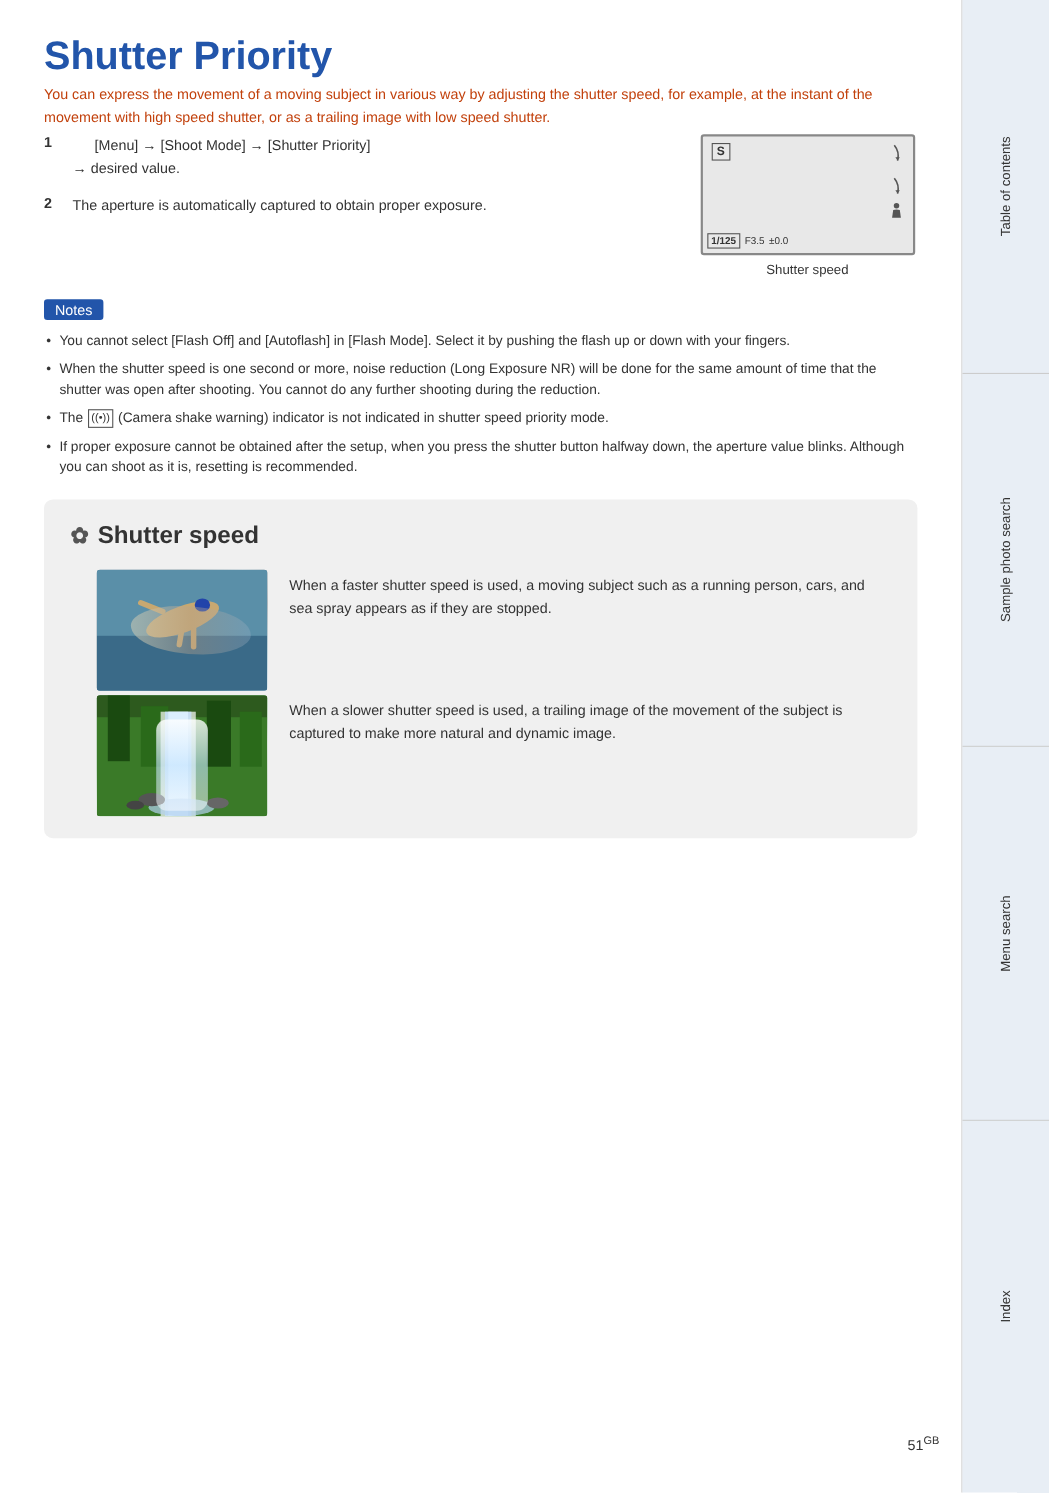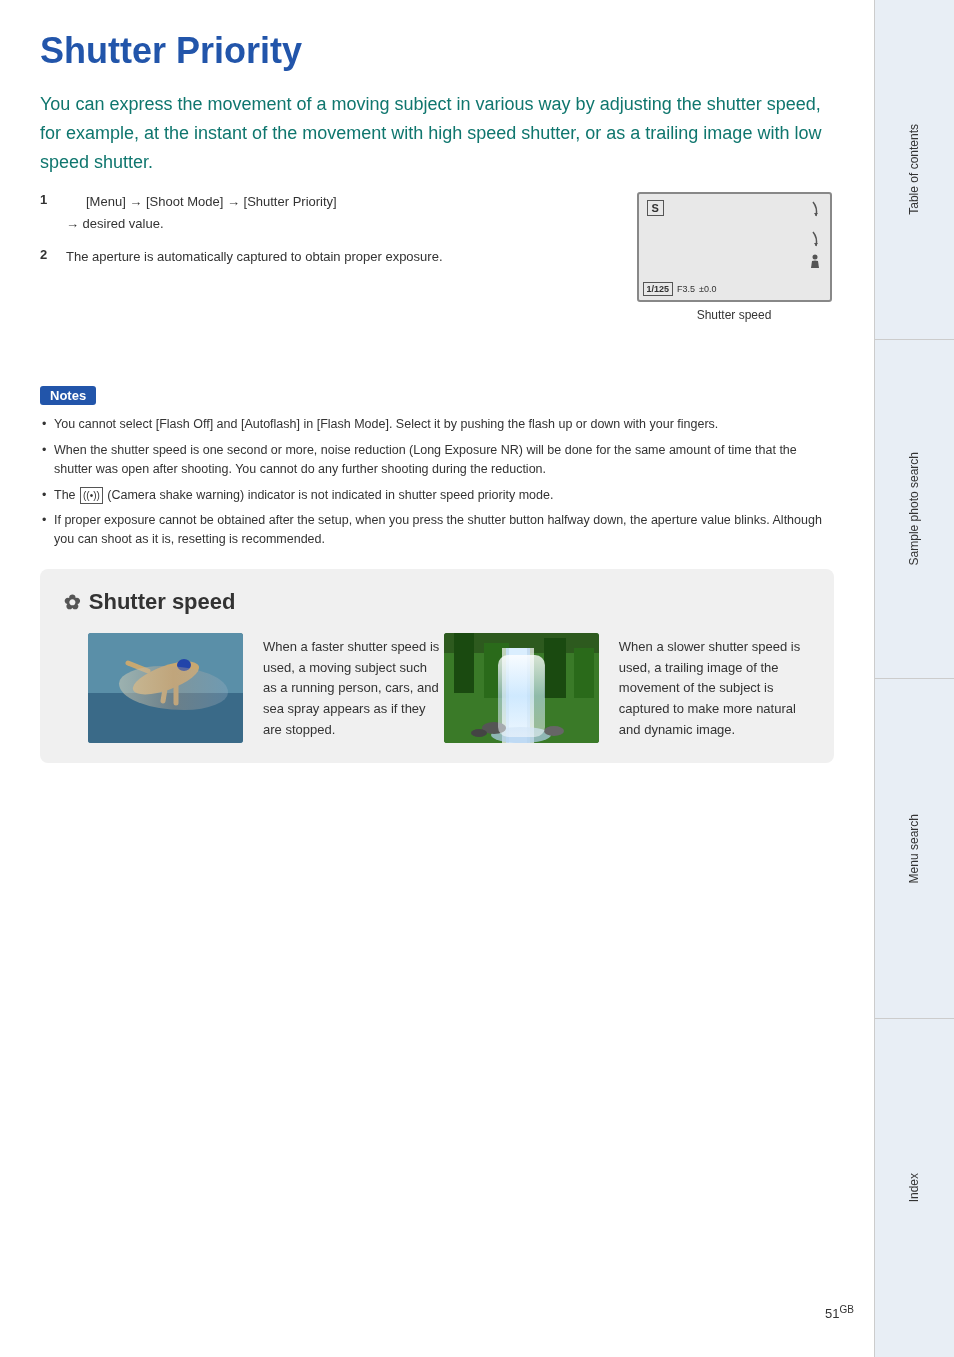--- a/index.html
+++ b/index.html
@@ -53,28 +53,28 @@
       font-size: 12px;
       color: #333;
       text-align: center;
       line-height: 1.3;
     }
 
     .page-title {
       font-size: 36px;
       font-weight: bold;
       color: #2255aa;
-      margin-bottom: 18px;
+      margin-bottom: 4px;
     }
 
     .intro-text {
-      font-size: 18px;
-      color: #0f766e;
+      font-size: 13px;
+      color: #c2410c;
       line-height: 1.6;
-      margin-bottom: 16px;
+      margin-bottom: 4px;
     }
 
     .steps-area {
       display: flex;
       gap: 30px;
       margin-bottom: 20px;
       align-items: flex-start;
     }
 
     .steps-text {
@@ -186,25 +186,24 @@
     .notes-section {
       margin-top: 10px;
       margin-bottom: 20px;
     }
 
     .notes-badge {
       display: inline-block;
       background: #2255aa;
       color: #fff;
       font-size: 13px;
-      font-weight: bold;
+      font-weight: normal;
       padding: 2px 10px;
       border-radius: 3px;
       margin-bottom: 10px;
-      margin-top: 44px;
     }
 
     .notes-list {
       list-style: none;
       padding-left: 0;
     }
 
     .notes-list li {
       font-size: 12.5px;
       color: #333;
@@ -246,21 +245,21 @@
       gap: 8px;
     }
 
     .ss-icon {
       font-size: 20px;
       color: #555;
     }
 
     .ss-examples {
       display: flex;
-      flex-direction: row;
+      flex-direction: column;
       gap: 4px;
       padding-left: 24px;
     }
 
     .ss-example {
       display: flex;
       gap: 20px;
       align-items: flex-start;
     }
 

